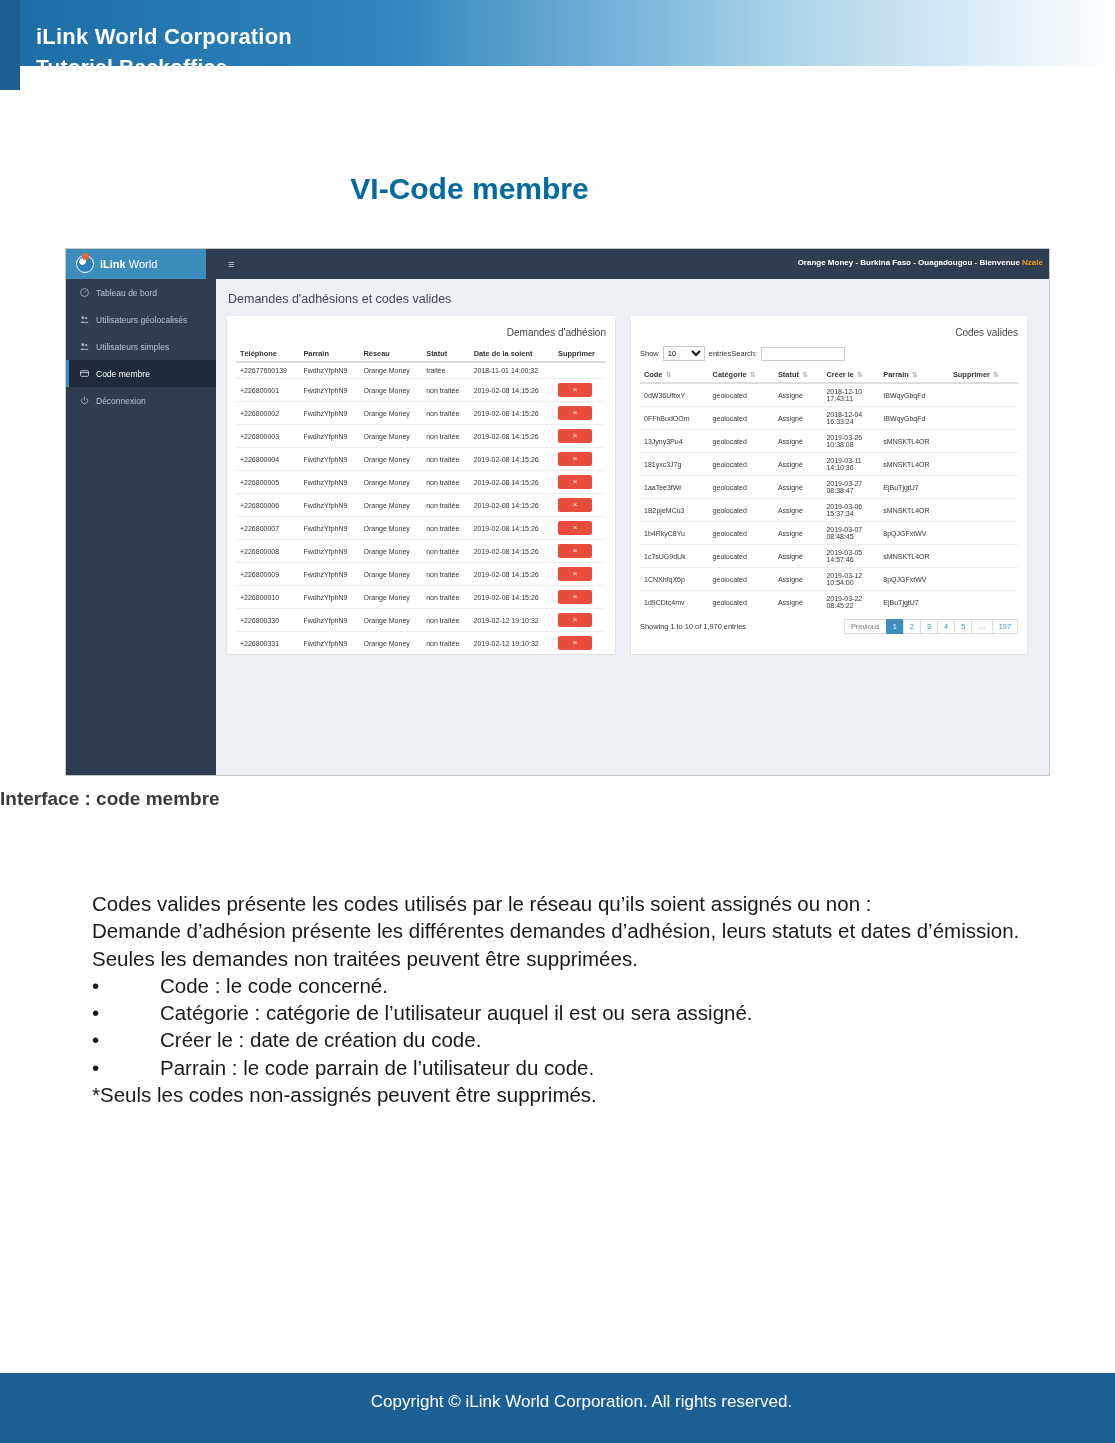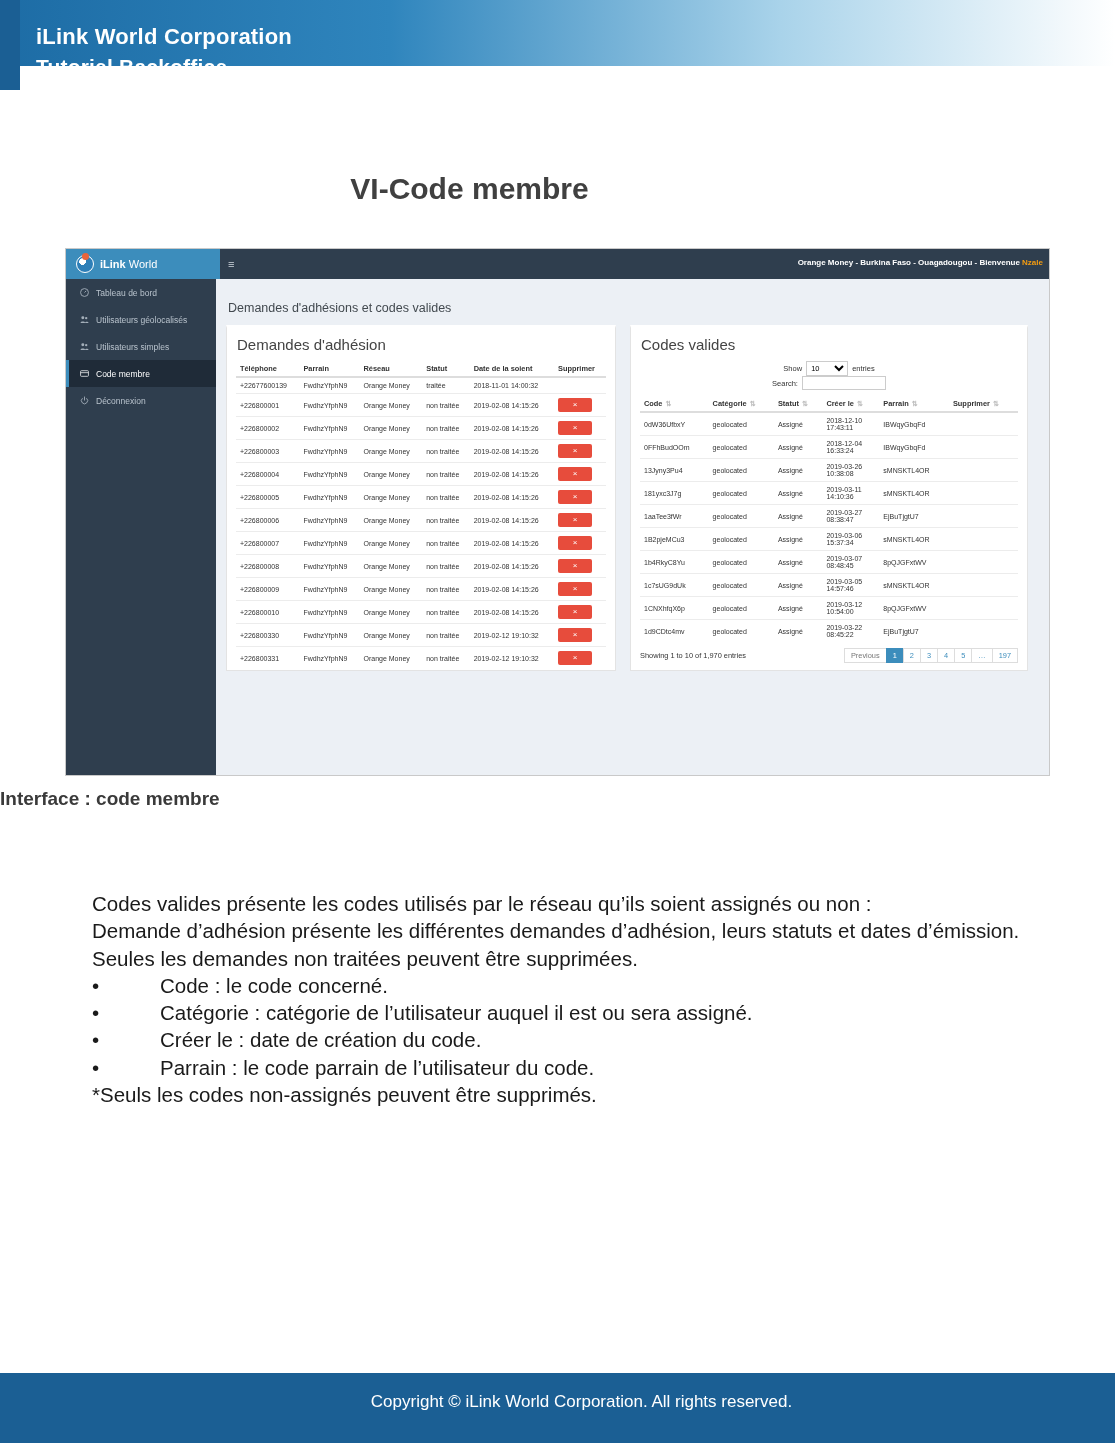--- a/index.html
+++ b/index.html
@@ -25,37 +25,37 @@
     color:#ffffff; font-size:22px; font-weight:bold; letter-spacing:.2px;
   }
   .page-header .title2 {
     position:absolute; left:36px; top:55px;
     color:#ffffff; font-size:21px; font-weight:bold; letter-spacing:.2px;
   }
 
   
   .doc-title {
     position:absolute; left:0; top:172px; width:939px;
-    text-align:center; font-size:30px; font-weight:bold; color:#404040;
+    text-align:center; font-size:30px; font-weight:bold; color:#0369a1;
   }
 
   
   .shot {
     position:absolute; left:65px; top:248px; width:985px; height:528px;
     border:1px solid #c9c9c9; background:#ffffff; overflow:hidden;
     font-size:8px;
   }
 
   
   .nav {
     position:absolute; left:0; top:0; width:985px; height:30px;
     background:#2f3e4e;
   }
   .nav .brandbox {
-    position:absolute; left:0; top:0; width:154px; height:30px;
+    position:absolute; left:0; top:0; width:140px; height:30px;
     background:#3c8dbc; display:flex; align-items:center; gap:6px; padding-left:10px;
   }
   .nav .globe {
     width:18px; height:18px; border-radius:50%;
     background:radial-gradient(circle at 35% 35%, #ffffff 0 22%, #2d7fb8 23% 100%);
     border:1px solid #ffffff; position:relative;
   }
   .nav .globe:after{
     content:""; position:absolute; left:5px; top:-3px; width:7px;height:7px;
     background:#e8643c; border-radius:50%;
@@ -81,51 +81,51 @@
     border-left:3px solid transparent;
   }
   .side-item.active {
     background:#1f2b38; color:#ffffff; border-left:3px solid #3c8dbc;
   }
   .side-ico { width:9px; height:9px; display:inline-block; opacity:.85; }
 
   
   .content {
     position:absolute; left:150px; top:30px; right:0; bottom:0;
-    background:#ecf0f5; padding:20px 10px;
+    background:#ecf0f5; padding:11px 10px;
   }
   .content h1 {
     margin:2px 0 10px 2px; font-size:12.5px; font-weight:normal; color:#42494f;
   }
   .panels { display:flex; gap:14px; }
   .panel {
     background:#ffffff; border:1px solid #e3e3e3; border-top:3px solid #ffffff;
     padding:7px 9px 0 9px;
   }
   .panel.left { width:390px; }
   .panel.right { width:398px; }
-  .panel-title { font-size:15px; color:#444; margin:1px 0 8px 1px; }
+  .panel-title { font-size:10px; color:#444; margin:1px 0 8px 1px;text-align:right; }
 
   table { border-collapse:collapse; width:100%; }
   th {
     font-size:7.4px; text-align:left; color:#333; font-weight:bold;
     padding:3px 4px; border-bottom:2px solid #dddddd; white-space:nowrap;
   }
   td {
     font-size:7px; color:#333; padding:4px 4px;
     border-top:1px solid #ececec; white-space:nowrap; vertical-align:middle;
   }
   .del-btn {
     display:inline-block; background:#e74c3c; color:#fff;
     width:34px; height:14px; line-height:14px; text-align:center;
     border-radius:2px; font-size:8px;
   }
   .sortic { color:#bbb; font-size:7px; margin-left:3px; }
 
-  .dt-top { display:flex; align-items:center; margin-bottom:6px;flex-direction:column; }
+  .dt-top { display:flex; align-items:center; margin-bottom:6px; }
   .dt-show { font-size:7.5px; color:#333; display:flex; align-items:center; gap:4px; }
   .dt-show select {
     font-size:7.5px; height:15px; width:42px; border:1px solid #ccc; background:#fff;
   }
   .dt-search { font-size:7.5px; color:#333; display:flex; align-items:center; gap:4px; }
   .dt-search input {
     height:14px; width:84px; border:1px solid #ccc; font-size:7.5px; padding:0 3px;
   }
   .dt-bottom { display:flex; align-items:center; justify-content:space-between; padding:6px 0 7px 0; }
   .dt-info { font-size:7.4px; color:#333; }

